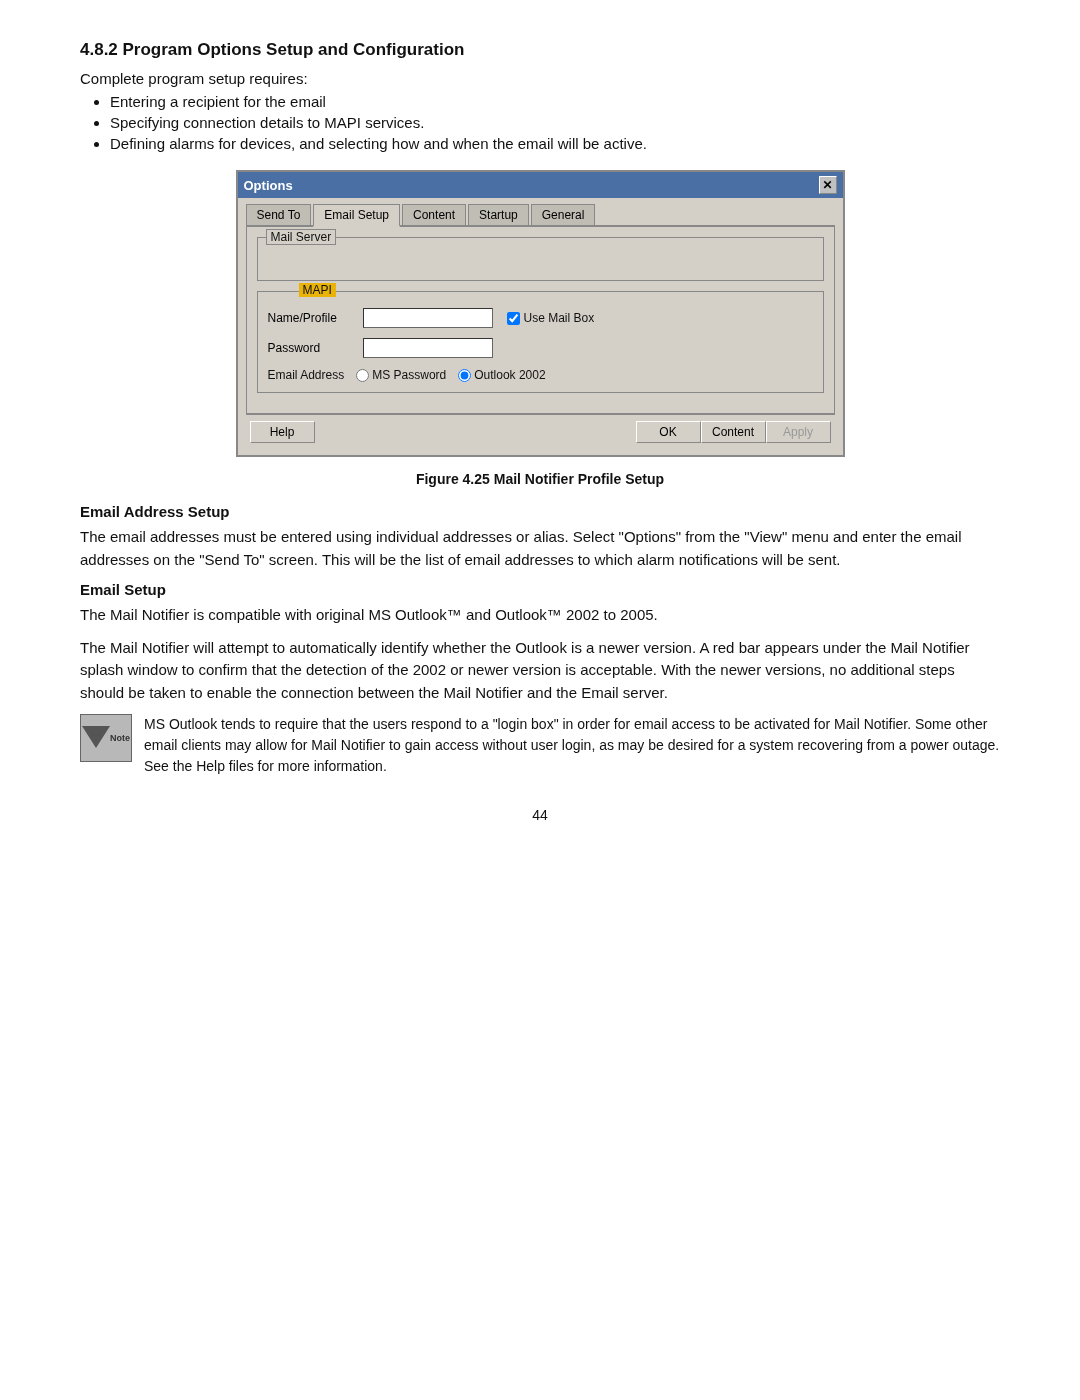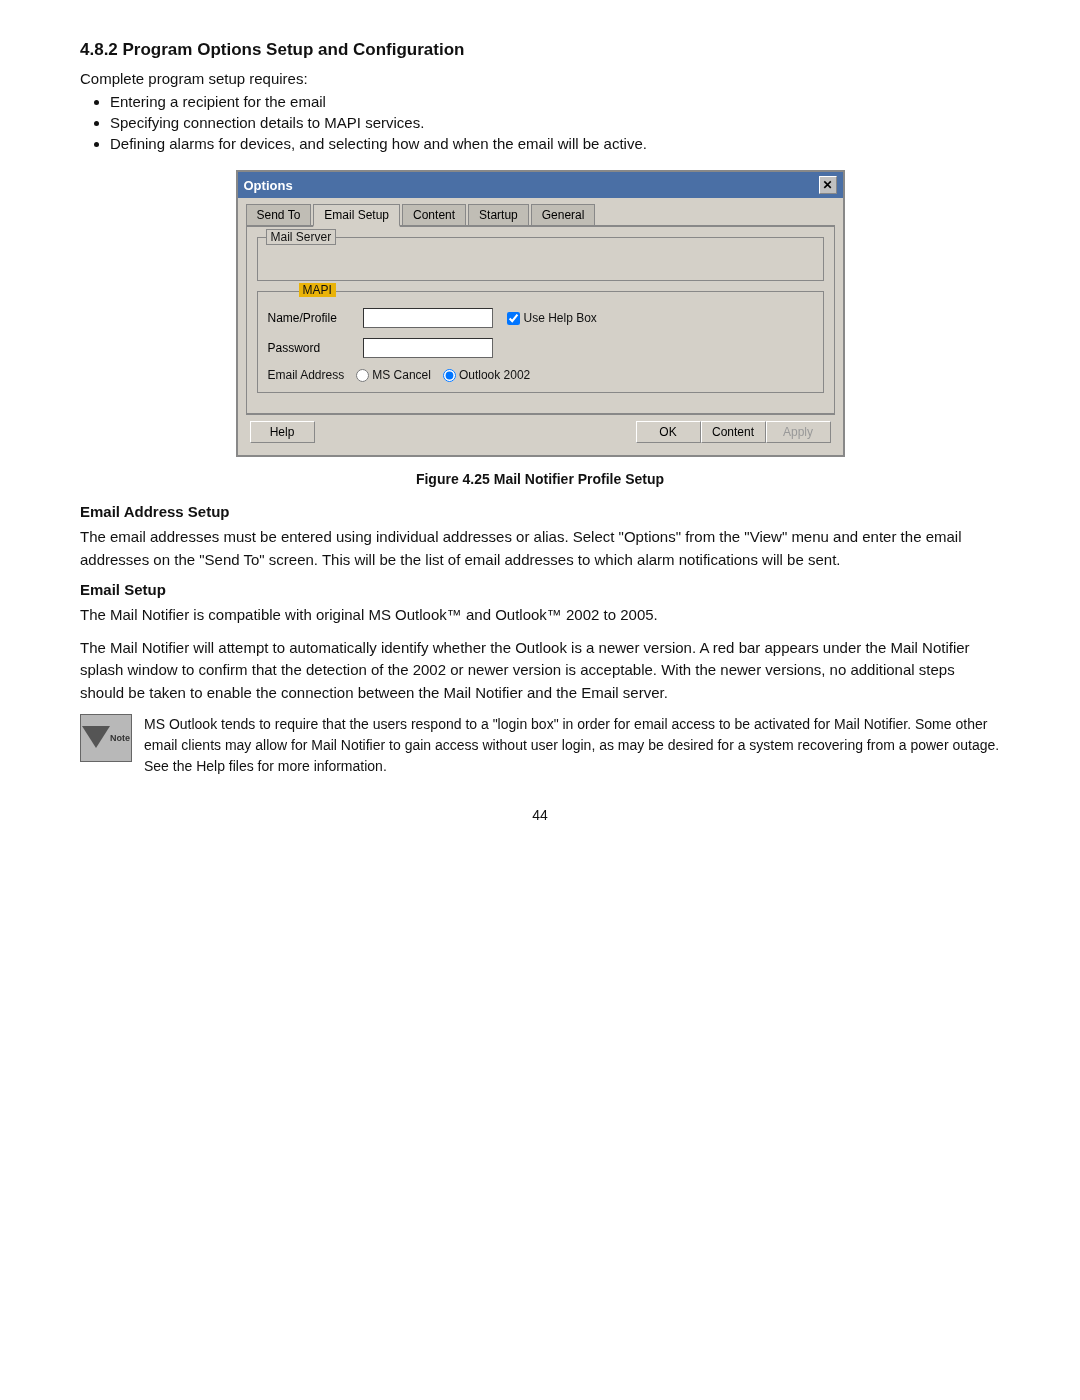--- a/index.html
+++ b/index.html
@@ -317,34 +317,34 @@
         </div>
 
         <div class="group-box" style="position:relative;padding-top:16px;">
           <span style="position:absolute;top:-9px;left:8px;background:#eab308;font-size:12px;padding:0 4px;margin-left:33px;">MAPI</span>
 
           <div class="form-row">
             <span class="form-label">Name/Profile</span>
             <input type="text" class="form-input" value="" style="">
             <div class="checkbox-group">
               <input type="checkbox" checked="" style="">
-              <span>Use Help Box</span>
+              <span>Use Mail Box</span>
             </div>
           </div>
 
           <div class="form-row">
             <span class="form-label">Password</span>
             <input type="password" class="form-input" value="" style="">
           </div>
 
           <div class="radio-row">
             <span>Email Address</span>
             <label>
               <input type="radio" name="email_client" style="">
-              <span>MS Cancel</span>
+              <span>MS Password</span>
             </label>
             <label>
               <input type="radio" name="email_client" checked="" style="">
               <span>Outlook 2002</span>
             </label>
           </div>
 
         </div>
 
       </div>

